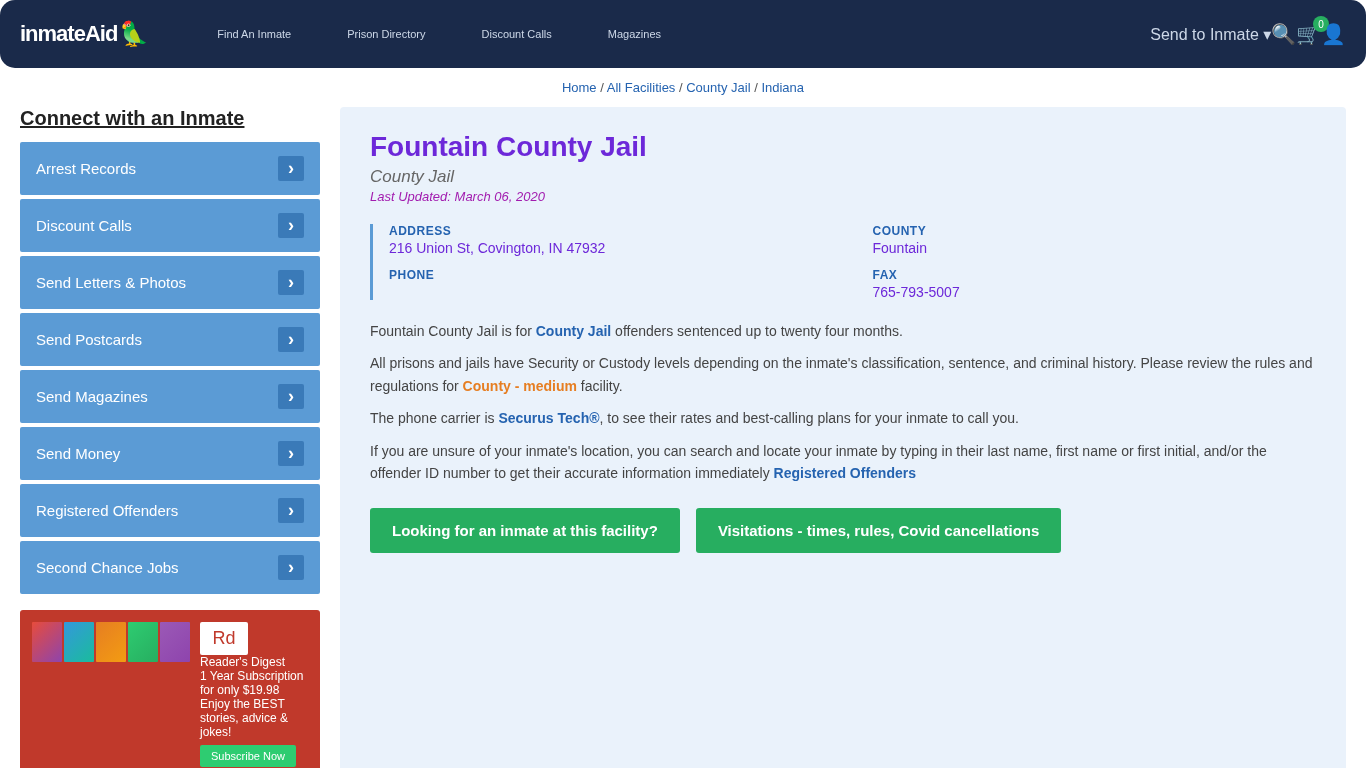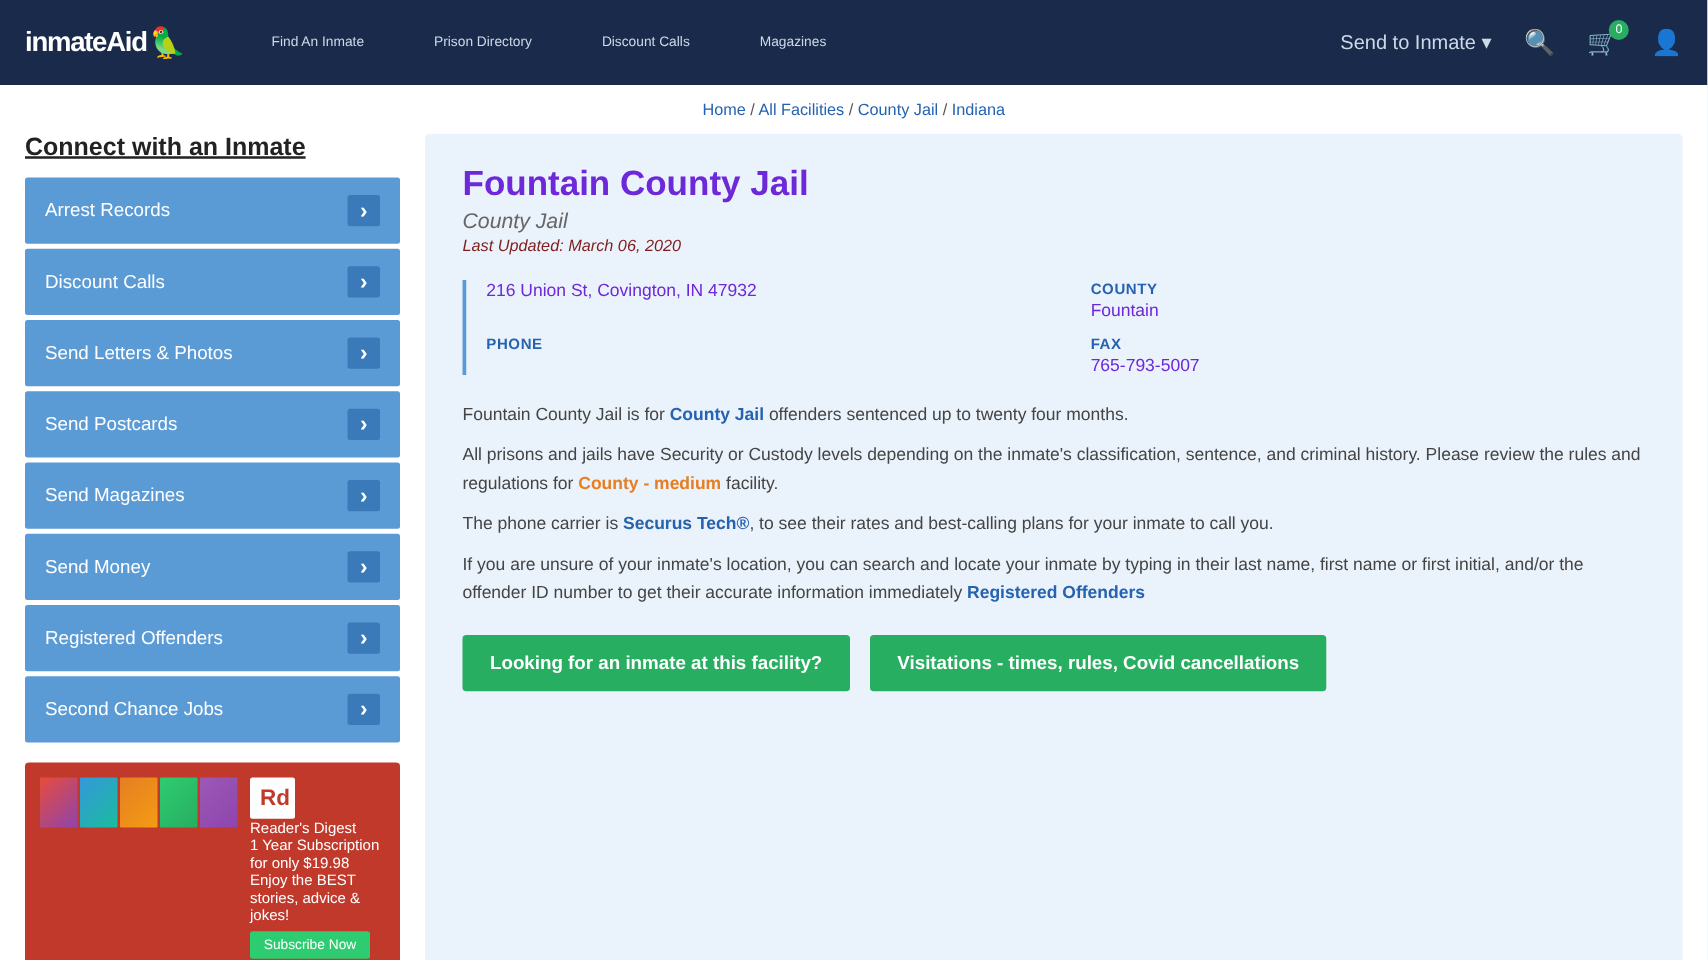--- a/index.html
+++ b/index.html
@@ -6,20 +6,21 @@
     body { font-family: Arial, sans-serif; font-size: 14px; color: #333; background: #fff; }
 
     
     nav {
       background: #1a2a4a;
       display: flex;
       align-items: center;
       padding: 0 20px;
       height: 68px;
       position: relative;
+      border-radius: 15px;
     }
     .nav-logo {
       display: flex;
       align-items: center;
       margin-right: 40px;
     }
     .logo-text {
       color: #fff;
       font-size: 22px;
       font-weight: bold;
@@ -39,21 +40,21 @@
       color: #cdd8e8;
       text-decoration: none;
       font-size: 11px;
       padding: 0 28px;
       cursor: pointer;
       white-space: nowrap;
     }
     .nav-right {
       display: flex;
       align-items: center;
-      gap: 26px;
+      gap: 0;
       margin-left: auto;
     }
     .send-to-inmate-btn {
       color: #cdd8e8;
       font-size: 16px;
       cursor: pointer;
       display: flex;
       align-items: center;
       gap: 4px;
     }
@@ -141,26 +142,26 @@
       border-radius: 3px;
       display: flex;
       gap: 10px;
       align-items: flex-start;
       min-height: 90px;
       overflow: hidden;
     }
     .ad-logo {
       background: #fff;
       color: #c0392b;
-      font-weight: bold;
+      font-weight: normal;
       font-size: 18px;
       padding: 6px 8px;
       border-radius: 2px;
       flex-shrink: 0;
-      width: 36px;
+      width: 48px;
       text-align: center;
     }
     .ad-text {
       color: #fff;
       font-size: 12px;
     }
     .ad-subscribe-btn {
       background: #2ecc71;
       color: #fff;
       border: none;
@@ -195,21 +196,21 @@
       margin-bottom: 4px;
     }
     .facility-type {
       font-size: 17px;
       color: #666;
       font-style: italic;
       margin-bottom: 2px;
     }
     .facility-updated {
       font-size: 13px;
-      color: #7f1d1d;
+      color: #a21caf;
       font-style: italic;
       margin-bottom: 20px;
     }
     .facility-details {
       border-left: 3px solid #5b9bd5;
       padding-left: 16px;
       margin-bottom: 20px;
       display: grid;
       grid-template-columns: 1fr 1fr;
       gap: 12px 40px;
@@ -352,20 +353,21 @@
     </div>
   </div>
 
   <div class="facility-content">
     <div class="facility-title">Fountain County Jail</div>
     <div class="facility-type">County Jail</div>
     <div class="facility-updated">Last Updated: March 06, 2020</div>
 
     <div class="facility-details">
       <div>
+        <div class="detail-label">ADDRESS</div>
         <div class="detail-value">216 Union St, Covington, IN 47932</div>
       </div>
       <div>
         <div class="detail-label">COUNTY</div>
         <div class="detail-value">Fountain</div>
       </div>
       <div>
         <div class="detail-label">PHONE</div>
       </div>
       <div>

